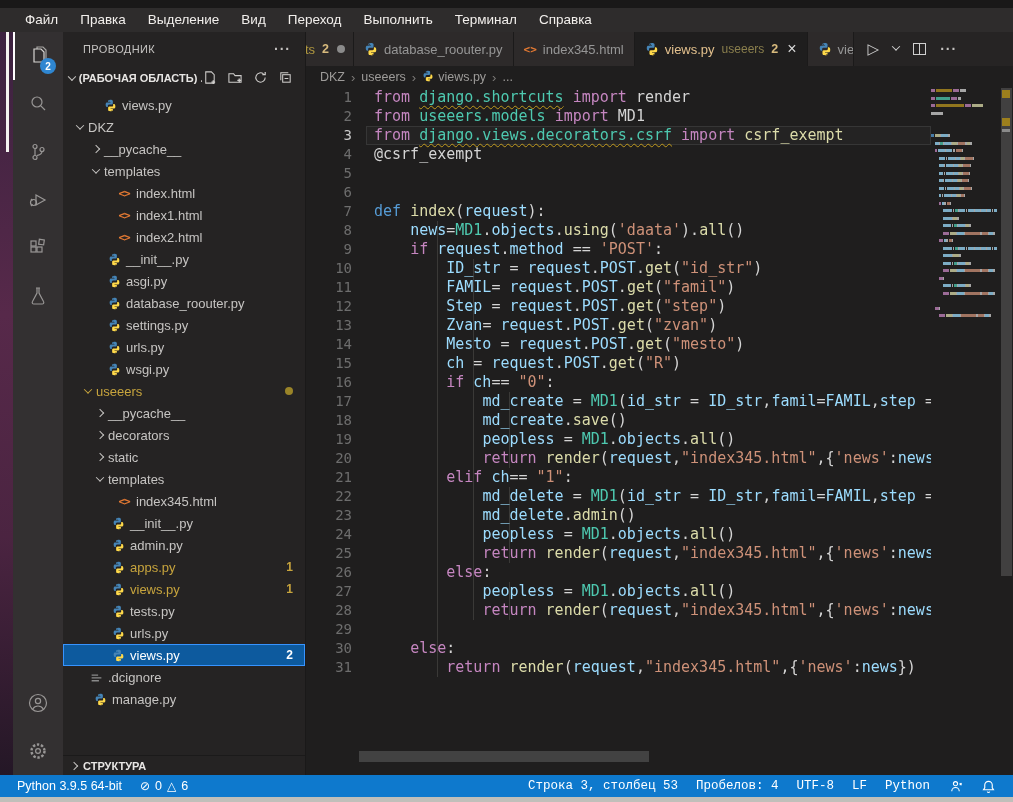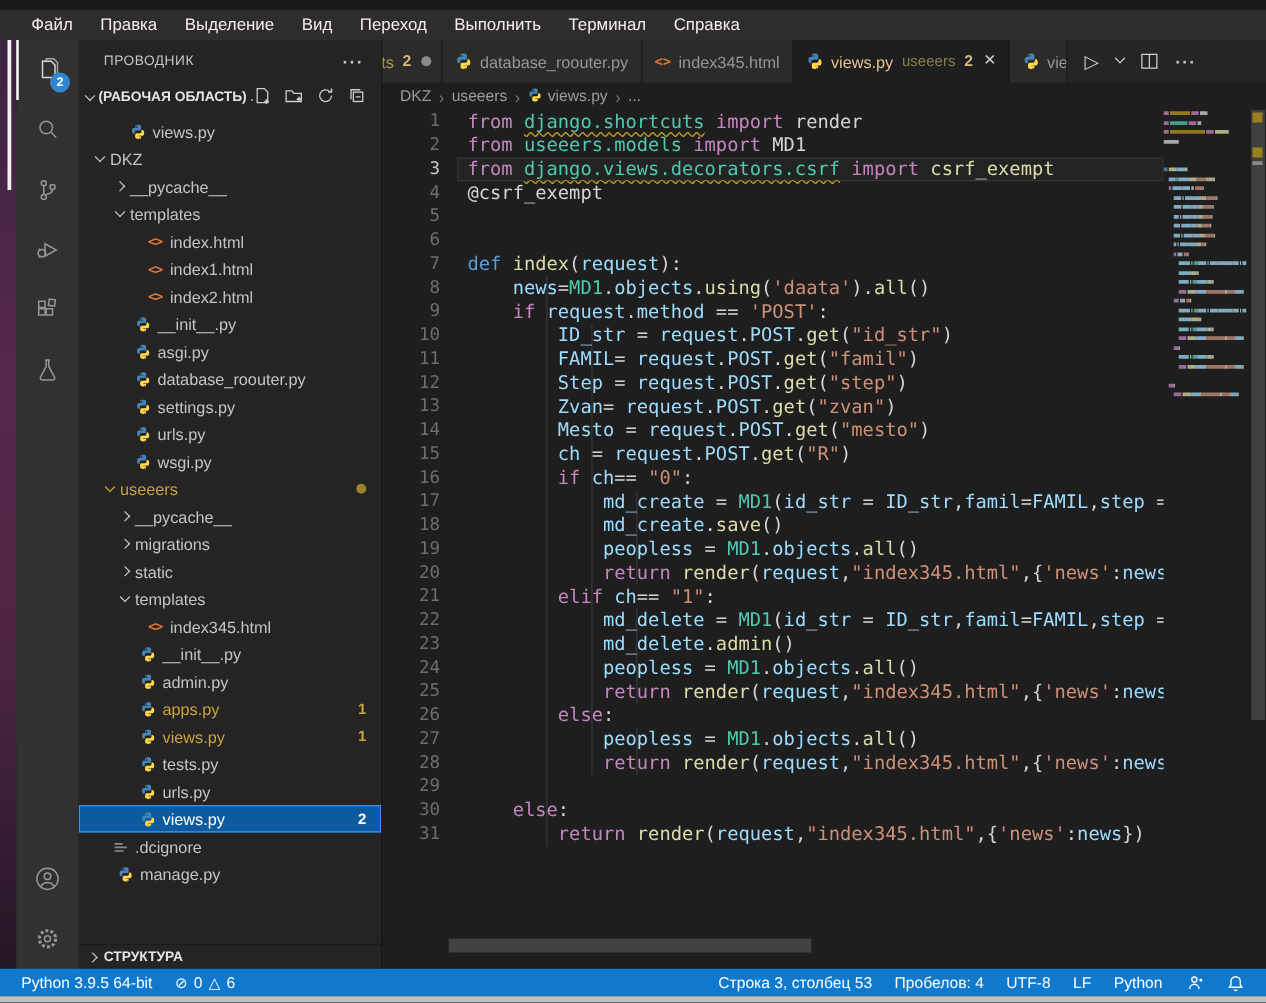--- a/index.html
+++ b/index.html
@@ -98,21 +98,21 @@
   .mm-line span { display:inline-block; height:3.2px; }
   #overview { position:absolute; right:0; top:0; width:13px; height:100%; }
   #ov-thumb { position:absolute; left:1px; top:0; width:11px; height:488px; background:rgba(121,121,121,.38); }
   .ov-mark { position:absolute; left:2px; width:8px; height:8px; background:#9c7f1d; }
   #hscroll { position:absolute; left:53px; bottom:1px; width:290px; height:11px; background:#424242; }
 
   
   #statusbar { position:absolute; left:0; top:775px; width:1013px; height:22px; background:#0e79cd; color:#ffffff;
     display:flex; align-items:center; font-size:12.5px; }
   .sb-left { display:flex; align-items:center; gap:4px; padding-left:10px; }
-  .sb-right { margin-left:auto; display:flex; align-items:center; gap:4px; padding-right:10px; }
+  .sb-right { margin-left:auto; display:flex; align-items:center; gap:4px; padding-right:10px;font-family:Liberation Mono, monospace; }
   .sb-item { padding:0 7px; display:flex; align-items:center; gap:5px; height:22px; }
   .sb-glyph { font-family:"DejaVu Sans",sans-serif; font-size:12px; }
   .sb-item svg { stroke:#fff; fill:none; stroke-width:1.2; }
   #bottom-strip { position:absolute; left:0; top:797px; width:1013px; height:5px; background:#c0bfba; }
 </style>
 </head>
 <body>
 
 <div id="top-strip"></div>
 
@@ -310,21 +310,21 @@
           <span class="chev open"></span>
           <span class="label">useeers</span>
           <span class="tree-dot"></span>
         </div>
         <div class="tree-row" style="padding-left: 34px;">
           <span class="chev closed"></span>
           <span class="label">__pycache__</span>
         </div>
         <div class="tree-row" style="padding-left: 34px;">
           <span class="chev closed"></span>
-          <span class="label">migrations</span>
+          <span class="label">decorators</span>
         </div>
         <div class="tree-row" style="padding-left: 34px;">
           <span class="chev closed"></span>
           <span class="label">static</span>
         </div>
         <div class="tree-row" style="padding-left: 34px;">
           <span class="chev open"></span>
           <span class="label">templates</span>
         </div>
         <div class="tree-row" style="padding-left: 54px;">

